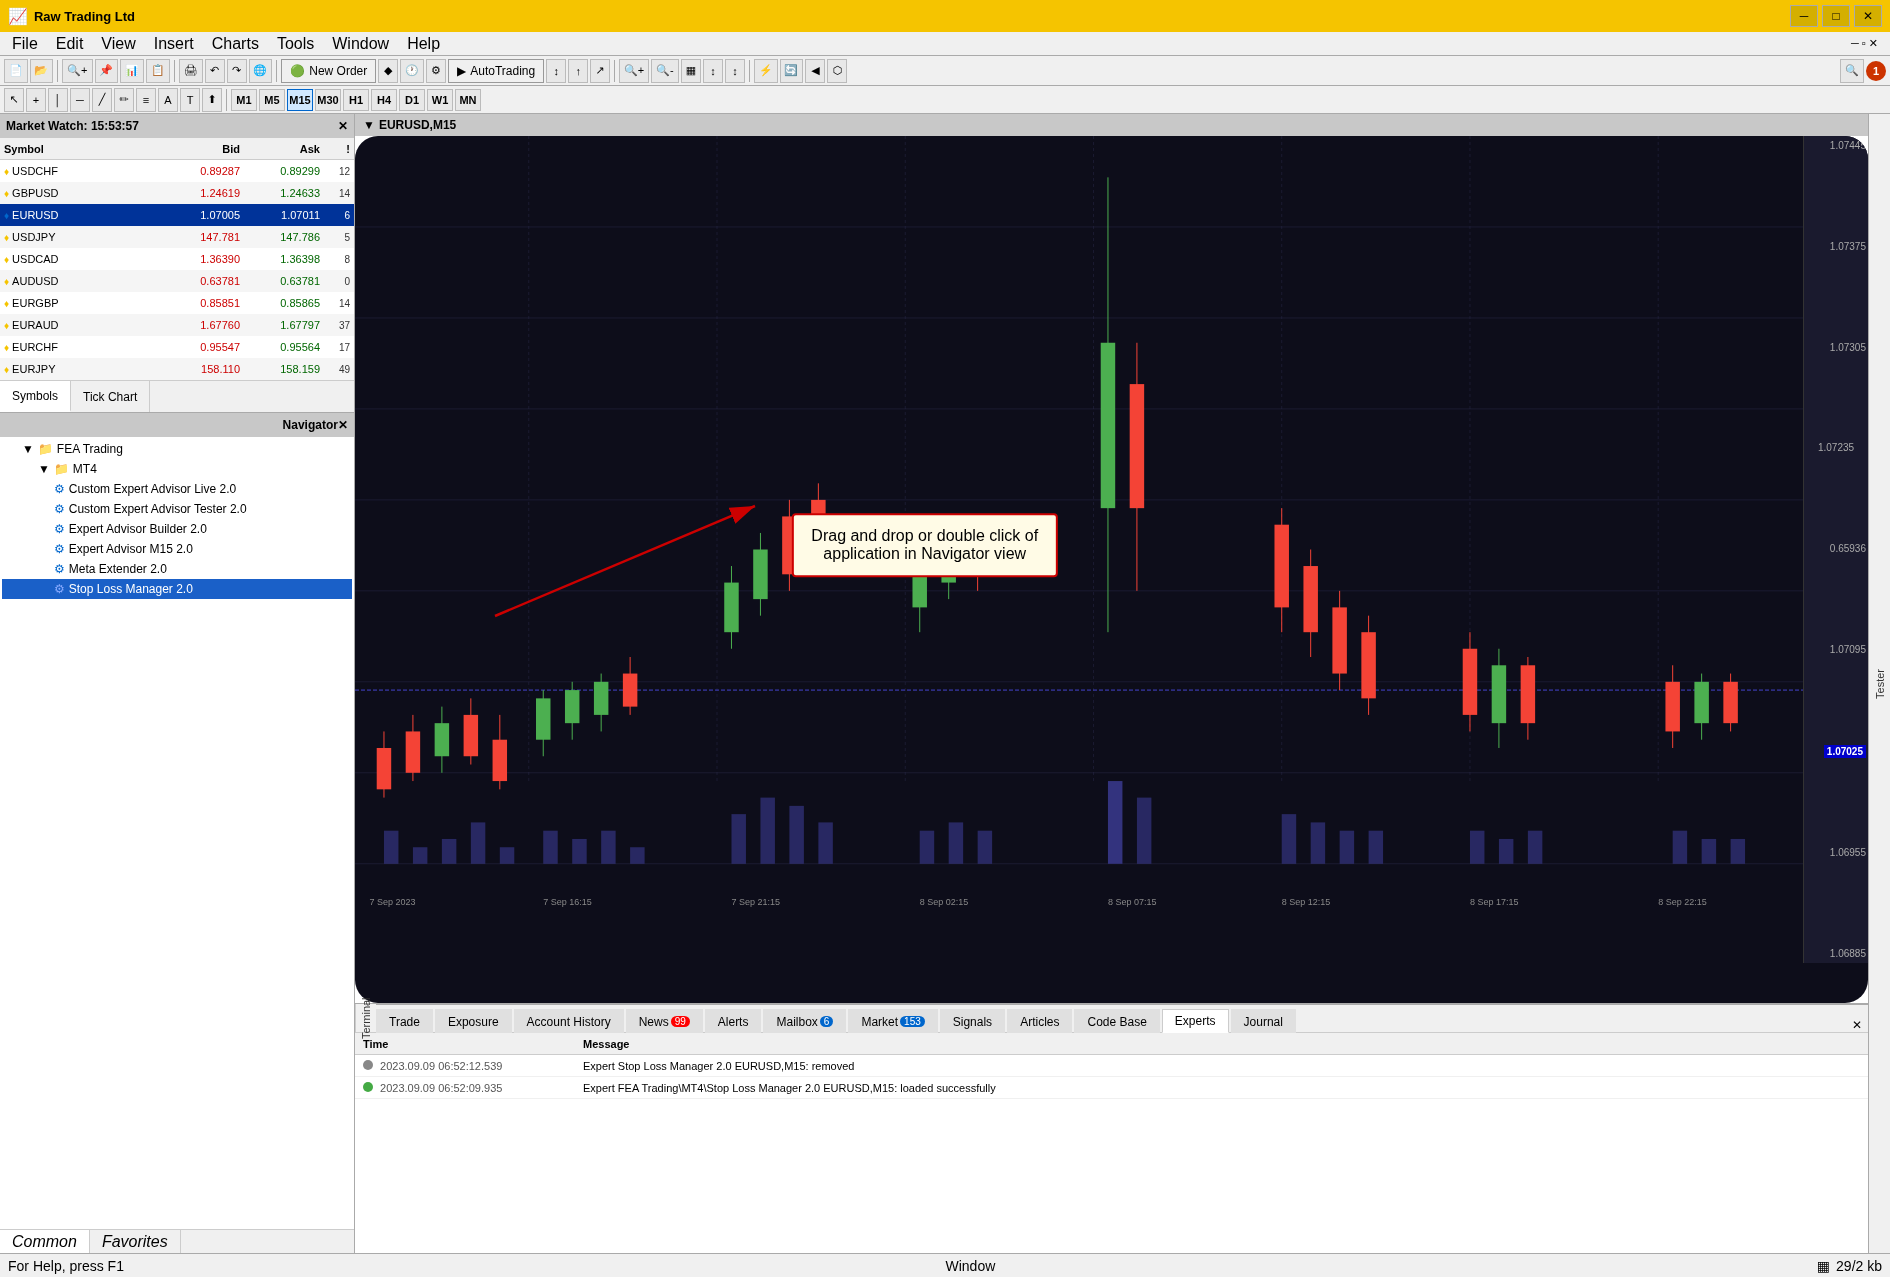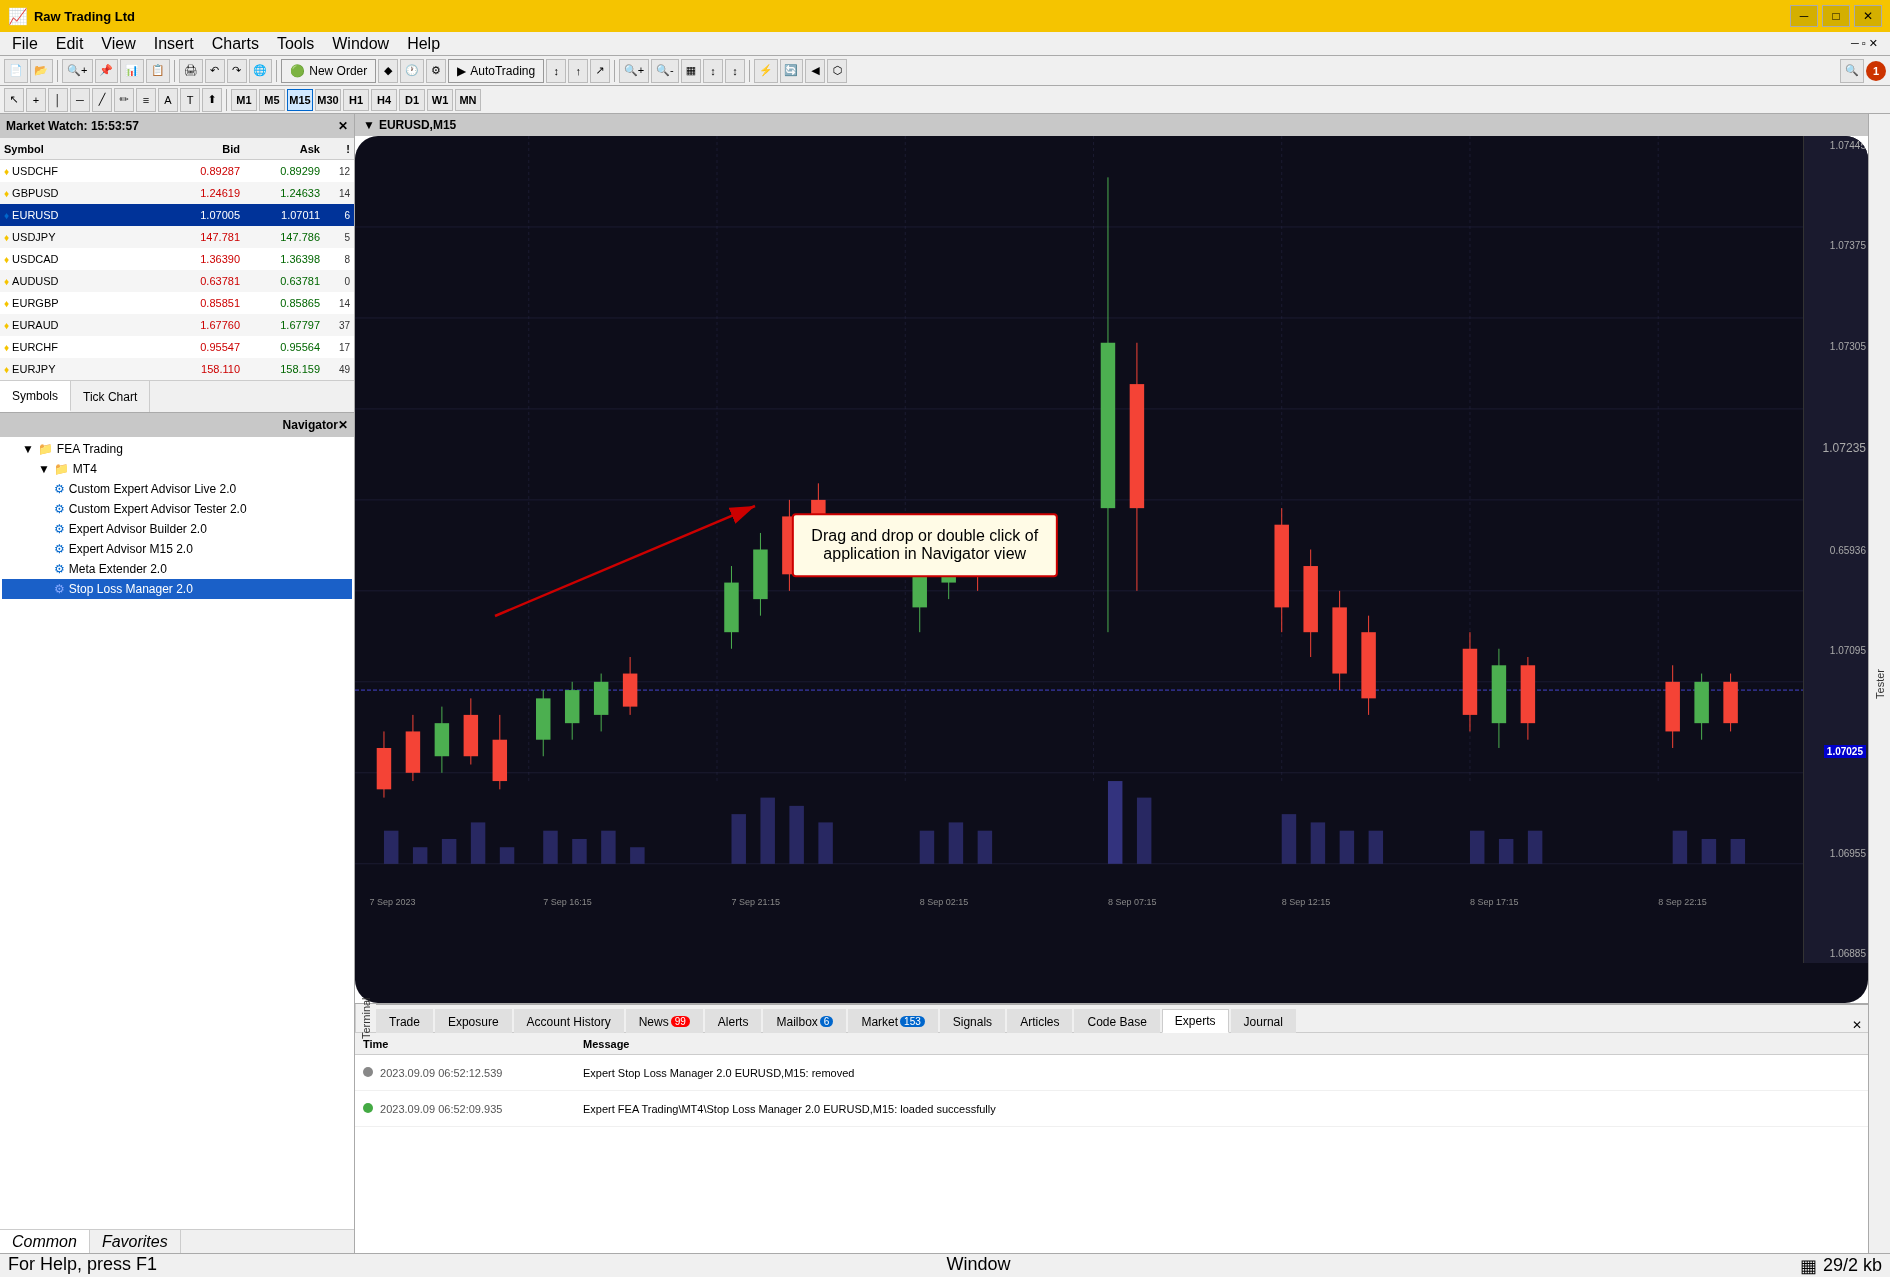--- a/index.html
+++ b/index.html
@@ -348,39 +348,40 @@
       border-bottom: 1px solid #ccc;
       height: 22px;
       align-items: center;
       padding: 0 8px;
       font-size: 11px;
       font-weight: bold;
     }
     .log-row {
       display: grid;
       grid-template-columns: 220px 1fr 30px;
-      height: 36px;
+      height: 22px;
       align-items: center;
       padding: 0 8px;
       font-size: 11px;
       border-bottom: 1px solid #f0f0f0;
     }
     .log-time { color: #555; }
     .log-dot { width: 10px; height: 10px; border-radius: 50%; background: #888; display: inline-block; margin-right: 4px; }
     .log-dot.green { background: #4a4; }
 
     
     #status-bar {
       background: #f0f0f0;
       height: 24px;
       display: flex;
+      align-items: center;
       justify-content: space-between;
       padding: 0 8px;
       border-top: 1px solid #aaa;
-      font-size: 18px;
+      font-size: 14px;
     }
 
     
     #app-body {
       display: flex;
       flex-direction: column;
       height: 1277px;
       width: 1890px;
     }
     #content-row {
@@ -634,21 +635,21 @@
           <div id="chart-header">
             <span>▼</span>
             <span style="margin-left:4px;">EURUSD,M15</span>
           </div>
           <div id="chart-canvas" style="background:#0d0d1a; flex:1; position:relative; display:flex;border-radius:23px;">
 
             <div style="position:absolute; right:0; top:0; bottom:40px; width:65px; background:#1a1a2e; border-left:1px solid #333; display:flex; flex-direction:column; justify-content:space-between; padding:4px 2px;">
               <span style="color:#aaa; font-size:10px; text-align:right;">1.07445</span>
               <span style="color:#aaa; font-size:10px; text-align:right;">1.07375</span>
               <span style="color:#aaa; font-size:10px; text-align:right;">1.07305</span>
-              <span style="color:#aaa; font-size:12px; text-align:right;">1.07235</span>
+              <span style="color:#aaa; font-size:10px; text-align:center;">1.07235</span>
               <span style="color:#aaa; font-size:10px; text-align:right;">0.65936</span>
               <span style="color:#aaa; font-size:10px; text-align:right;">1.07095</span>
               <div style="display:flex; align-items:center; justify-content:flex-end;">
                 <div style="background:#0000cc; color:#fff; font-size:10px; padding:1px 3px; font-weight:bold;">1.07025</div>
               </div>
               <span style="color:#aaa; font-size:10px; text-align:right;">1.06955</span>
               <span style="color:#aaa; font-size:10px; text-align:right;">1.06885</span>
             </div>
 
             <svg id="chart-svg" style="position:absolute; left:0; right:65px; top:0; bottom:40px; width:calc(100% - 65px); height:calc(100% - 40px);">

